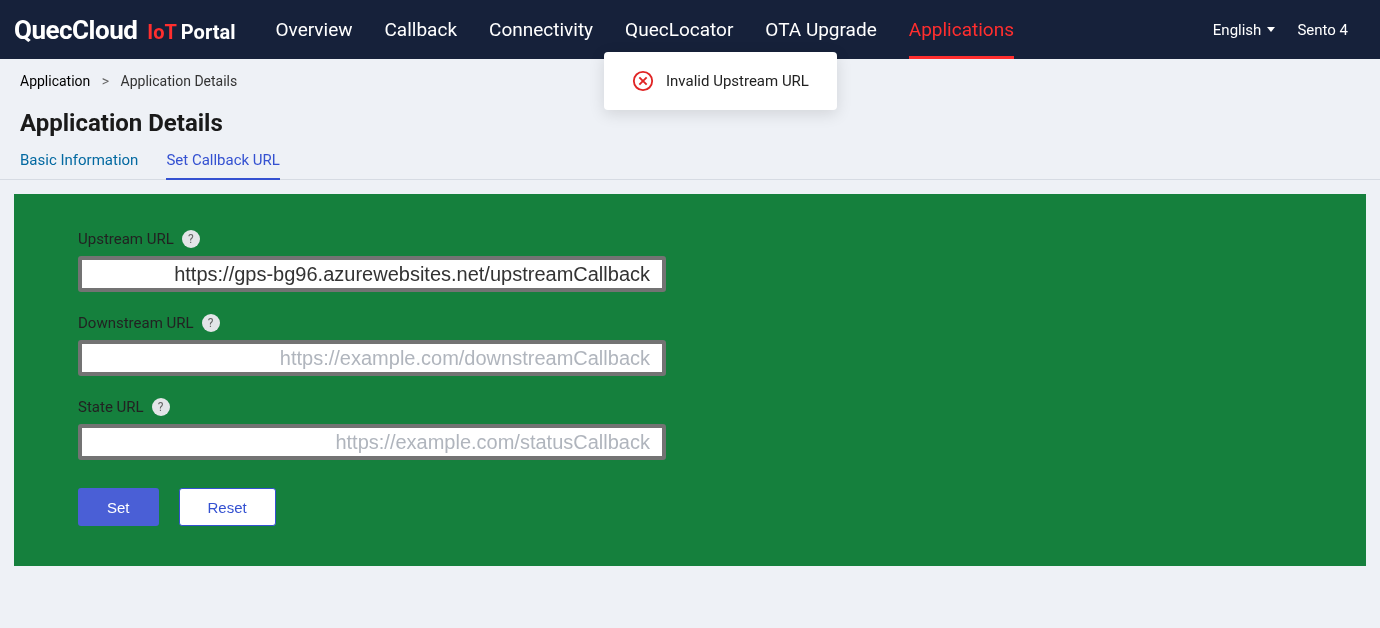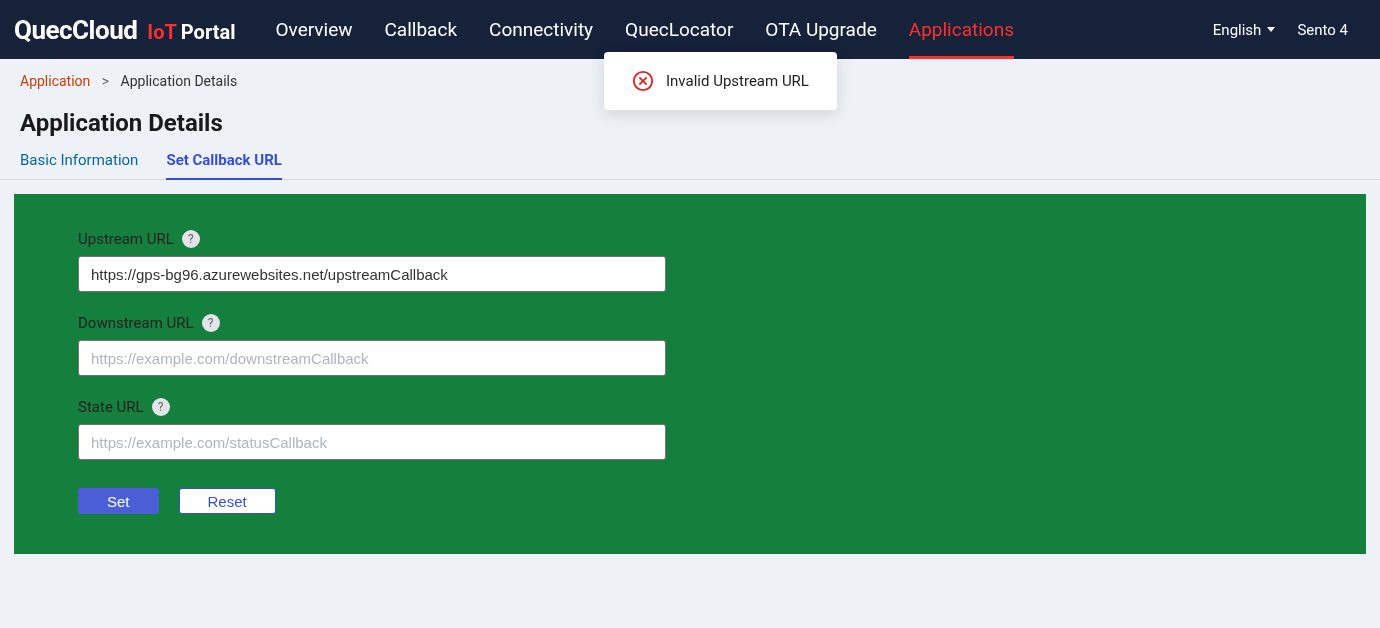--- a/index.html
+++ b/index.html
@@ -92,21 +92,21 @@
       border-right: 4px solid transparent;
       border-top: 5px solid #fff;
     }
     .breadcrumb {
       padding: 14px 20px;
       font-size: 14px;
       color: #333;
       background: #eef1f6;
     }
     .breadcrumb a {
-      color: #c2410c;
+      color: #000000;
       cursor: pointer;
     }
     .breadcrumb .sep {
       margin: 0 8px;
       color: #666;
     }
     .page-title {
       font-size: 24px;
       font-weight: 700;
       color: #1a1a1a;
@@ -120,21 +120,21 @@
     }
     .tab {
       font-size: 15px;
       color: #0369a1;
       padding: 0 0 10px;
       cursor: pointer;
       position: relative;
     }
     .tab.active {
       color: #3451d1;
-      font-weight: 700;
+      font-weight: 400;
     }
     .tab.active::after {
       content: "";
       position: absolute;
       bottom: -1px;
       left: 0;
       right: 0;
       height: 2px;
       background: #3451d1;
     }
@@ -165,36 +165,37 @@
       color: #666;
       font-size: 12px;
       display: flex;
       align-items: center;
       justify-content: center;
       cursor: pointer;
     }
     .form-input {
       width: 588px;
       height: 36px;
-      border: 1px solid #737373;
+      border: 4px solid #737373;
       border-radius: 3px;
       padding: 0 12px;
-      font-size: 15px;
+      font-size: 20px;
       color: #333;
+      text-align: right;
     }
     .form-input::placeholder {
       color: #b0b5bd;
     }
     .button-row {
       display: flex;
       gap: 20px;
       margin-top: 28px;
     }
     .btn {
-      height: 26px;
+      height: 38px;
       padding: 0 28px;
       border-radius: 3px;
       font-size: 15px;
       cursor: pointer;
       border: 1px solid transparent;
       display: flex;
       align-items: center;
     }
     .btn-primary {
       background: #4a5fd6;

